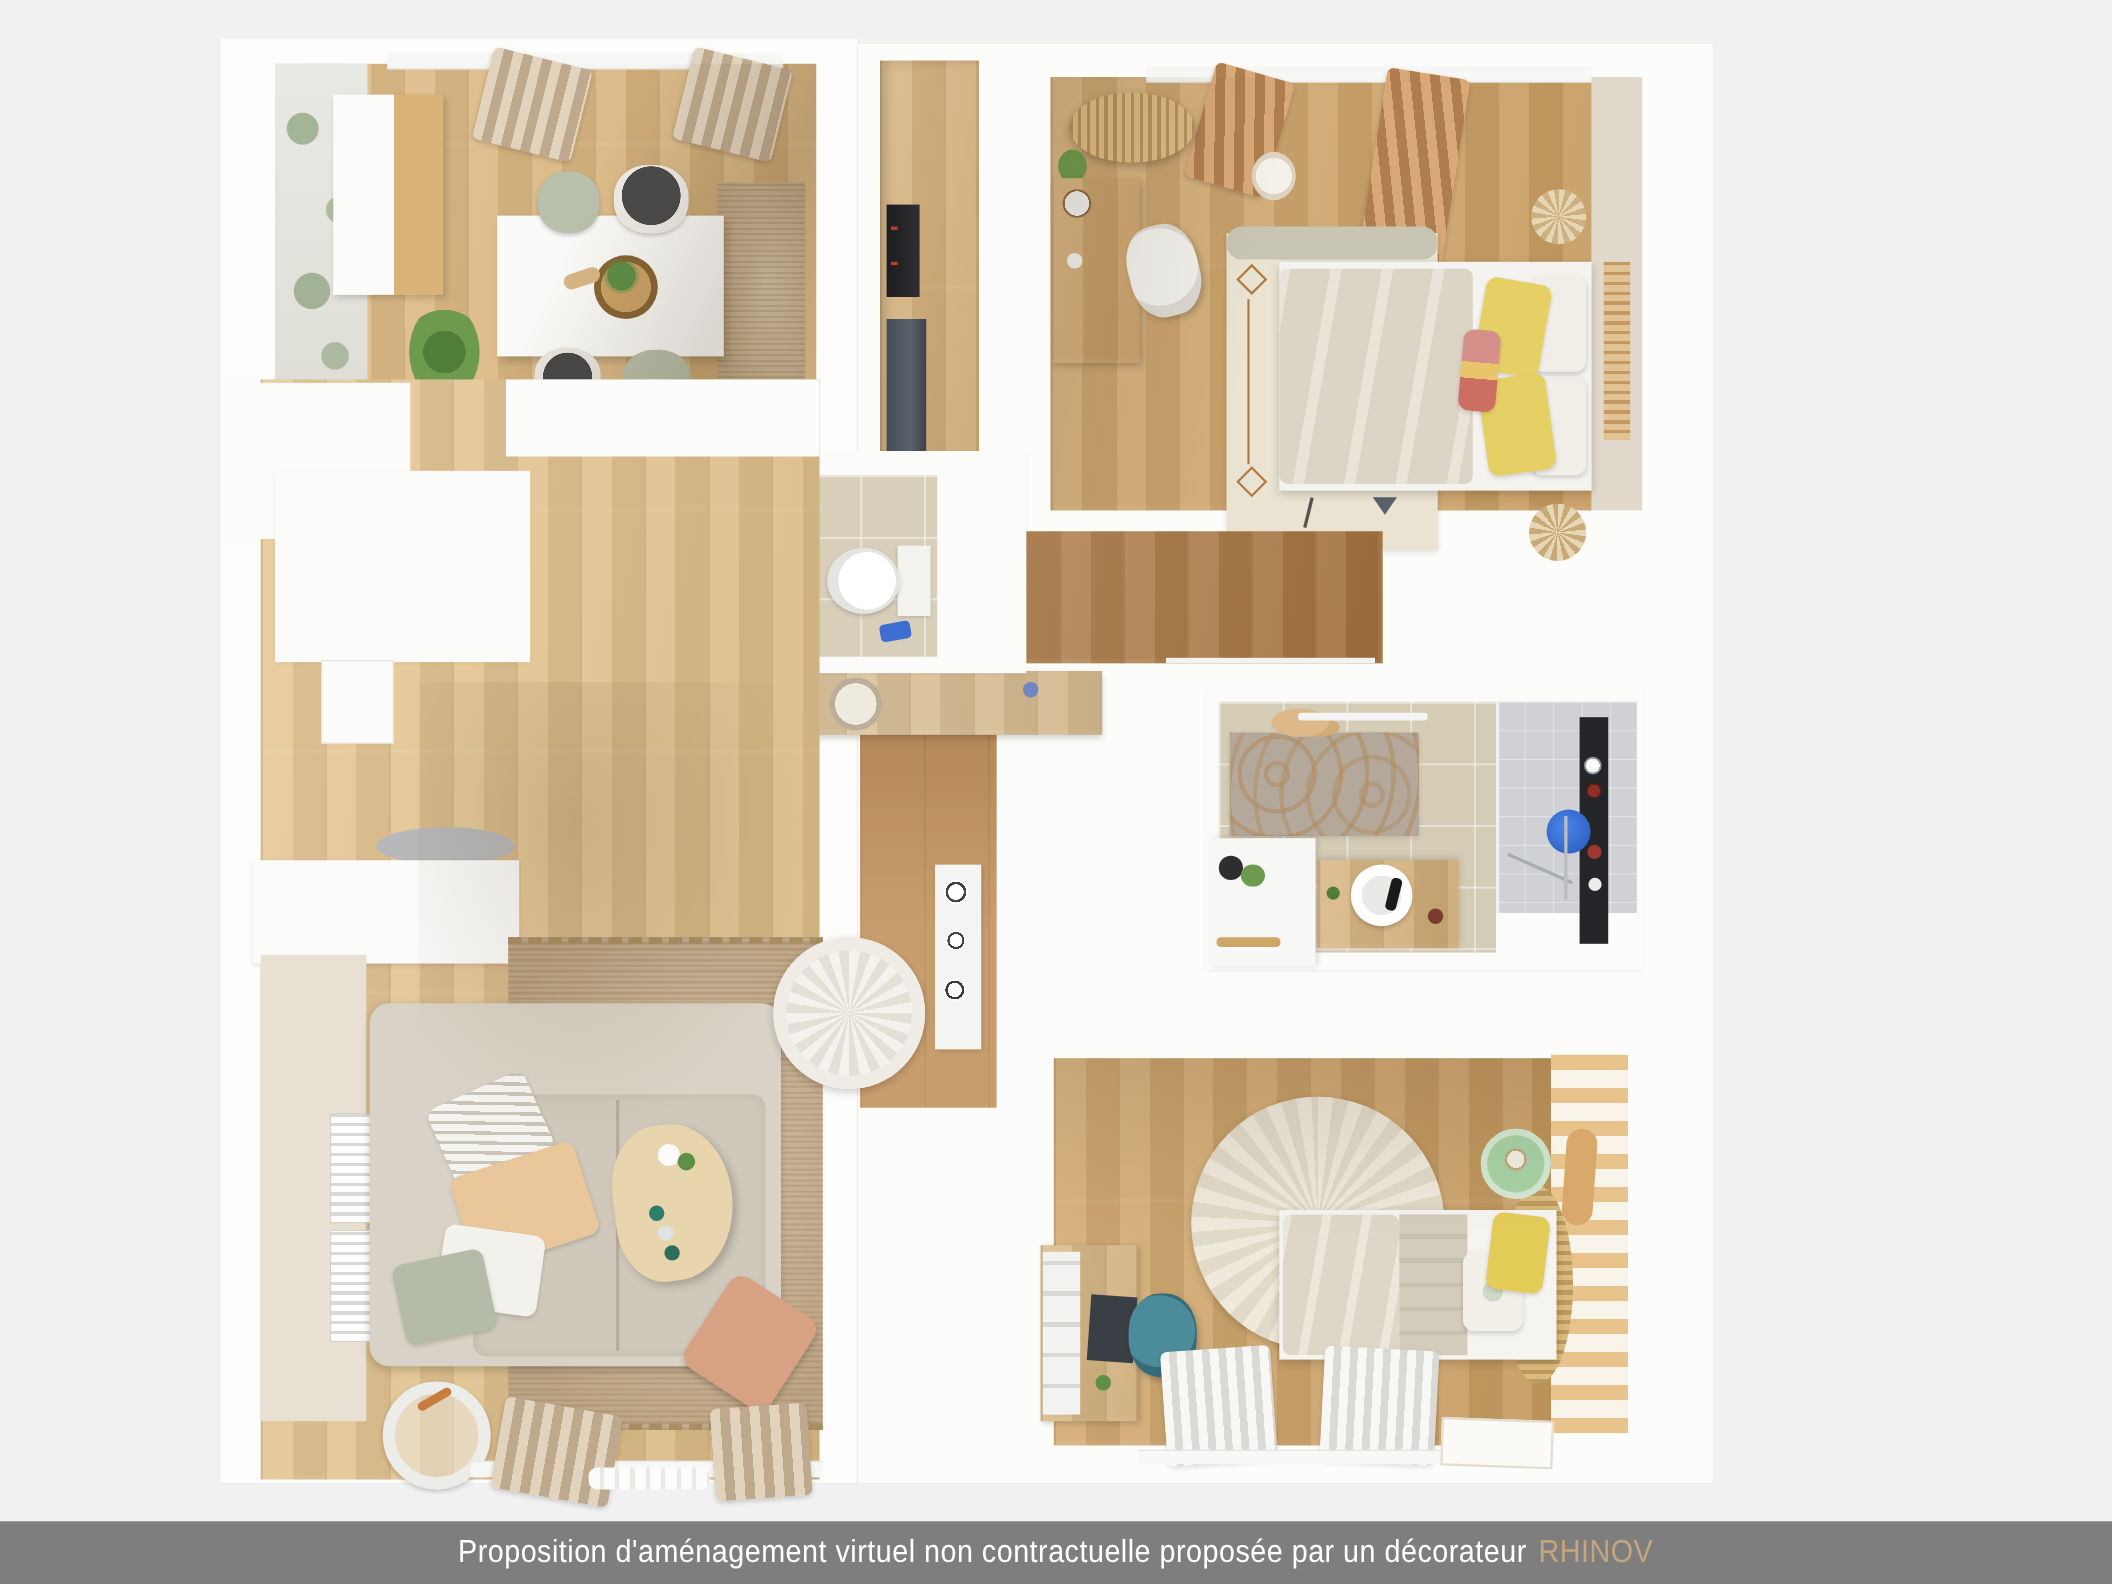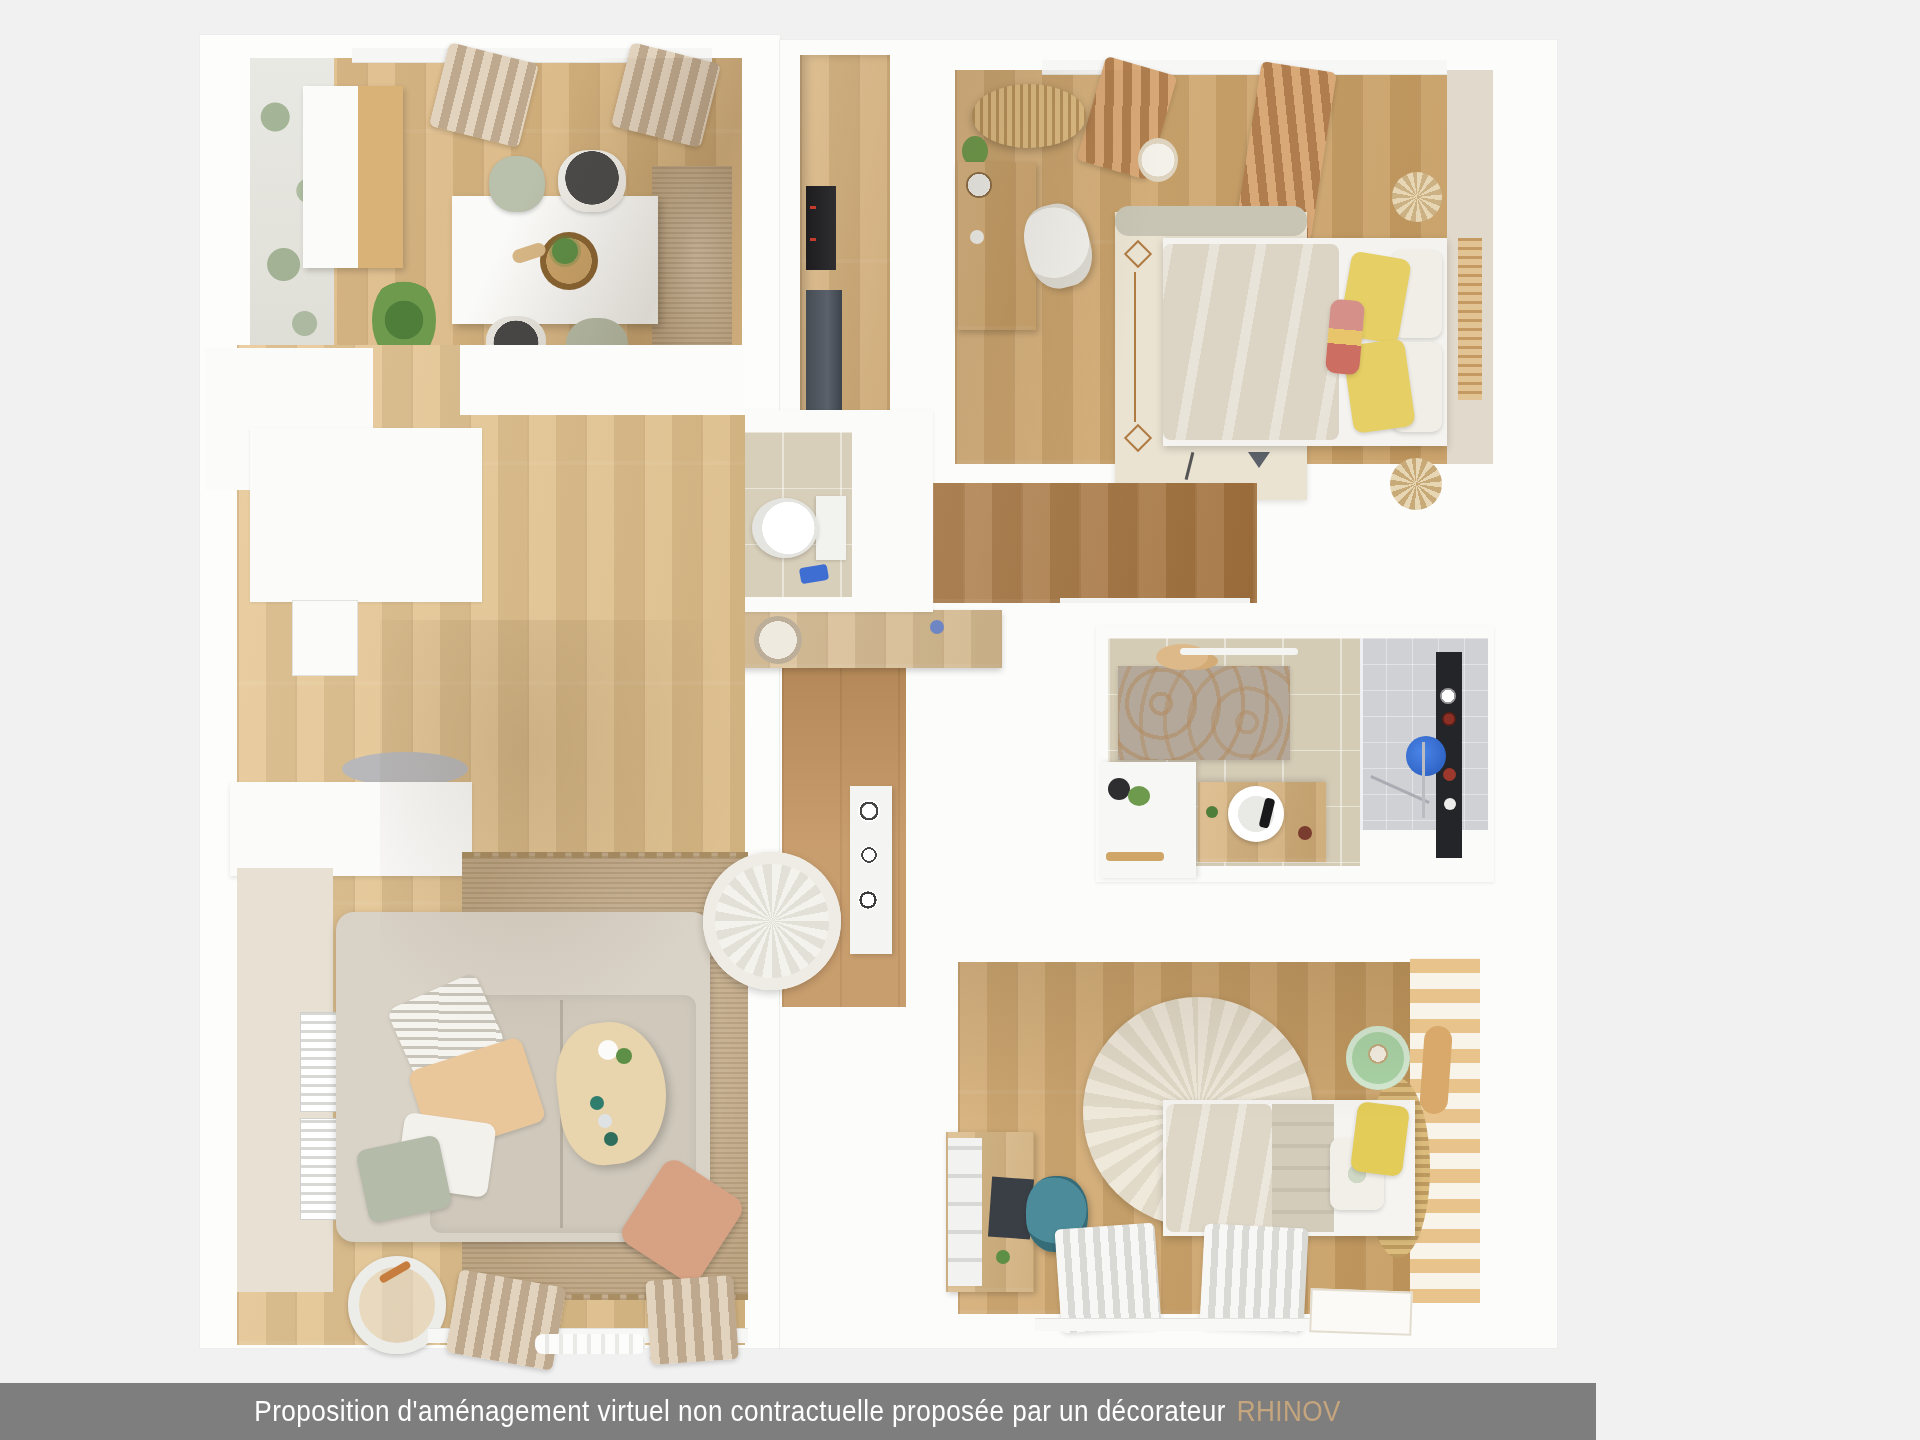--- a/index.html
+++ b/index.html
@@ -30,21 +30,21 @@
     radial-gradient(ellipse at 55% 45%, rgba(255,255,255,.25), rgba(0,0,0,.06) 80%);}
   .white-box{background:#fbfbfa;box-shadow:0 1px 3px rgba(0,0,0,.08);}
   .pleats-beige{background:repeating-linear-gradient(90deg,#e2d3bf 0 9px,#bfa98e 9px 18px);border-radius:6px;box-shadow:0 2px 5px rgba(0,0,0,.18);}
   .pleats-tan{background:repeating-linear-gradient(75deg,#d9a877 0 9px,#b07e4e 9px 18px);border-radius:6px;box-shadow:0 2px 5px rgba(0,0,0,.18);}
   .pleats-white{background:repeating-linear-gradient(90deg,#f7f7f5 0 8px,#d9d9d6 8px 15px);border-radius:6px;box-shadow:0 2px 5px rgba(0,0,0,.12);}
   .rattan{background-color:#dcbb83;background-image:repeating-linear-gradient(90deg, rgba(124,82,34,.4) 0 3px, rgba(0,0,0,0) 3px 8px);}
   .radiator{background:repeating-linear-gradient(0deg,#ffffff 0 6px,#d8d8d4 6px 9px);border:1px solid #d2d2cd;}
   .pillow{border-radius:10px;box-shadow:0 2px 4px rgba(0,0,0,.15);}
   .soft-shadow{pointer-events:none;}
   
-  .caption-bar{left:0;top:1383px;width:1596px;height:57px;background:#7e7e7f;display:flex;align-items:center;justify-content:center;}
+  .caption-bar{left:0;top:1383px;width:1920px;height:57px;background:#7e7e7f;display:flex;align-items:center;justify-content:center;}
   .caption-inner{transform:scaleX(.9);white-space:nowrap;font-size:29px;letter-spacing:.5px;color:#ffffff;}
   .caption-brand{color:#c5a57d;margin-left:12px;}
 </style>
 </head>
 <body>
 
 <div class="stage">
 
   <div class="abs sheet" style="left:200px;top:35px;width:580px;height:1313px;"></div>
   <div class="abs sheet" style="left:780px;top:40px;width:777px;height:1308px;background:#fcfcfb;"></div>

